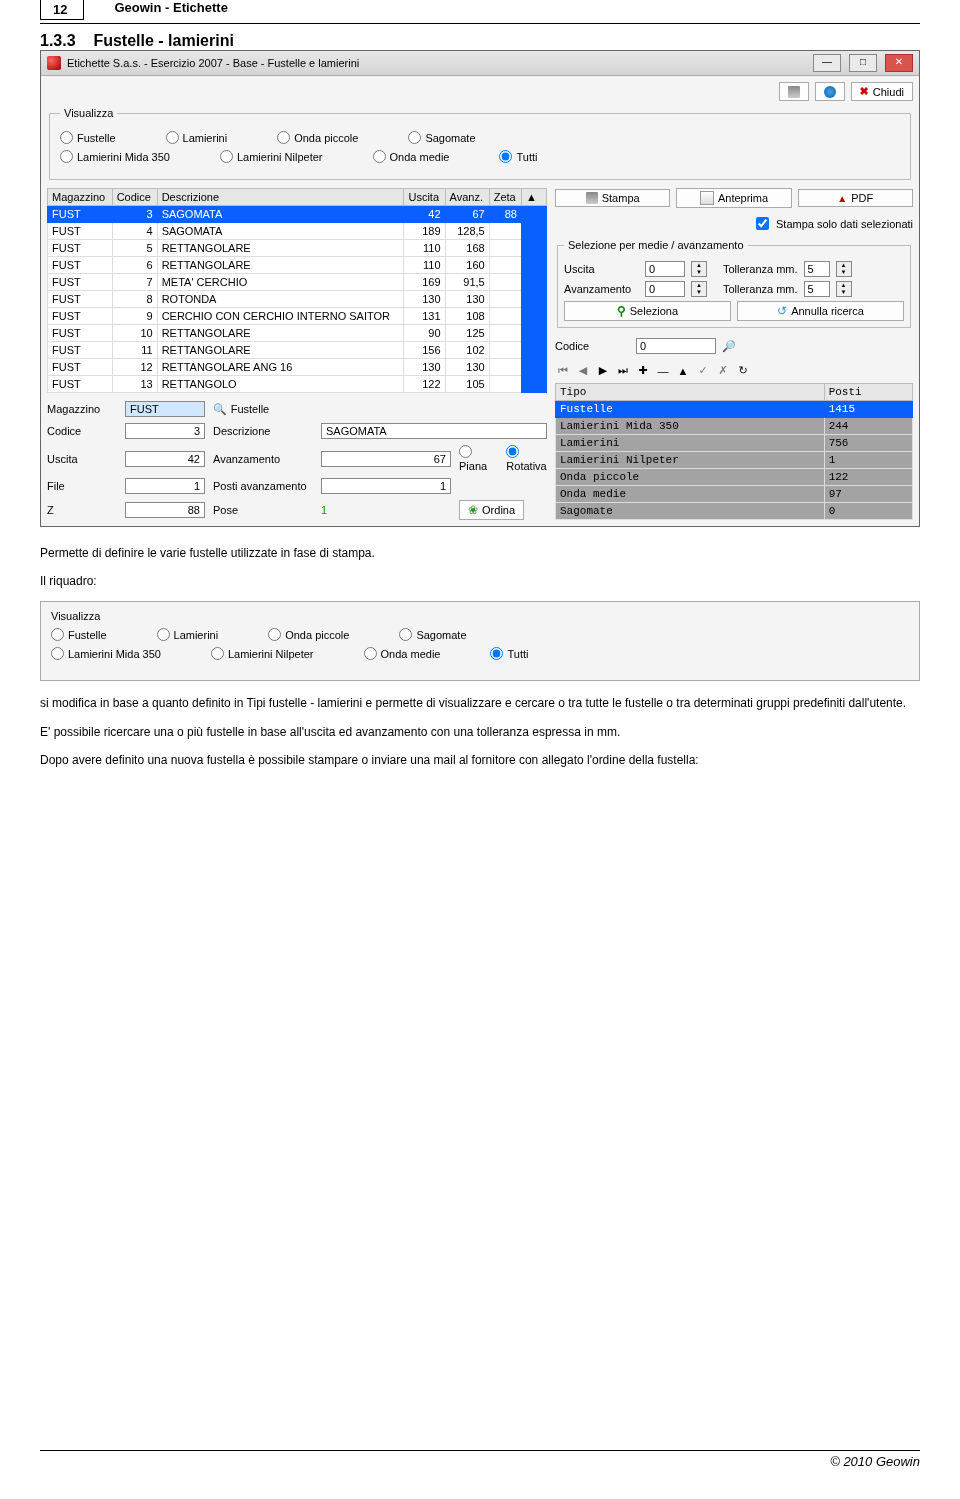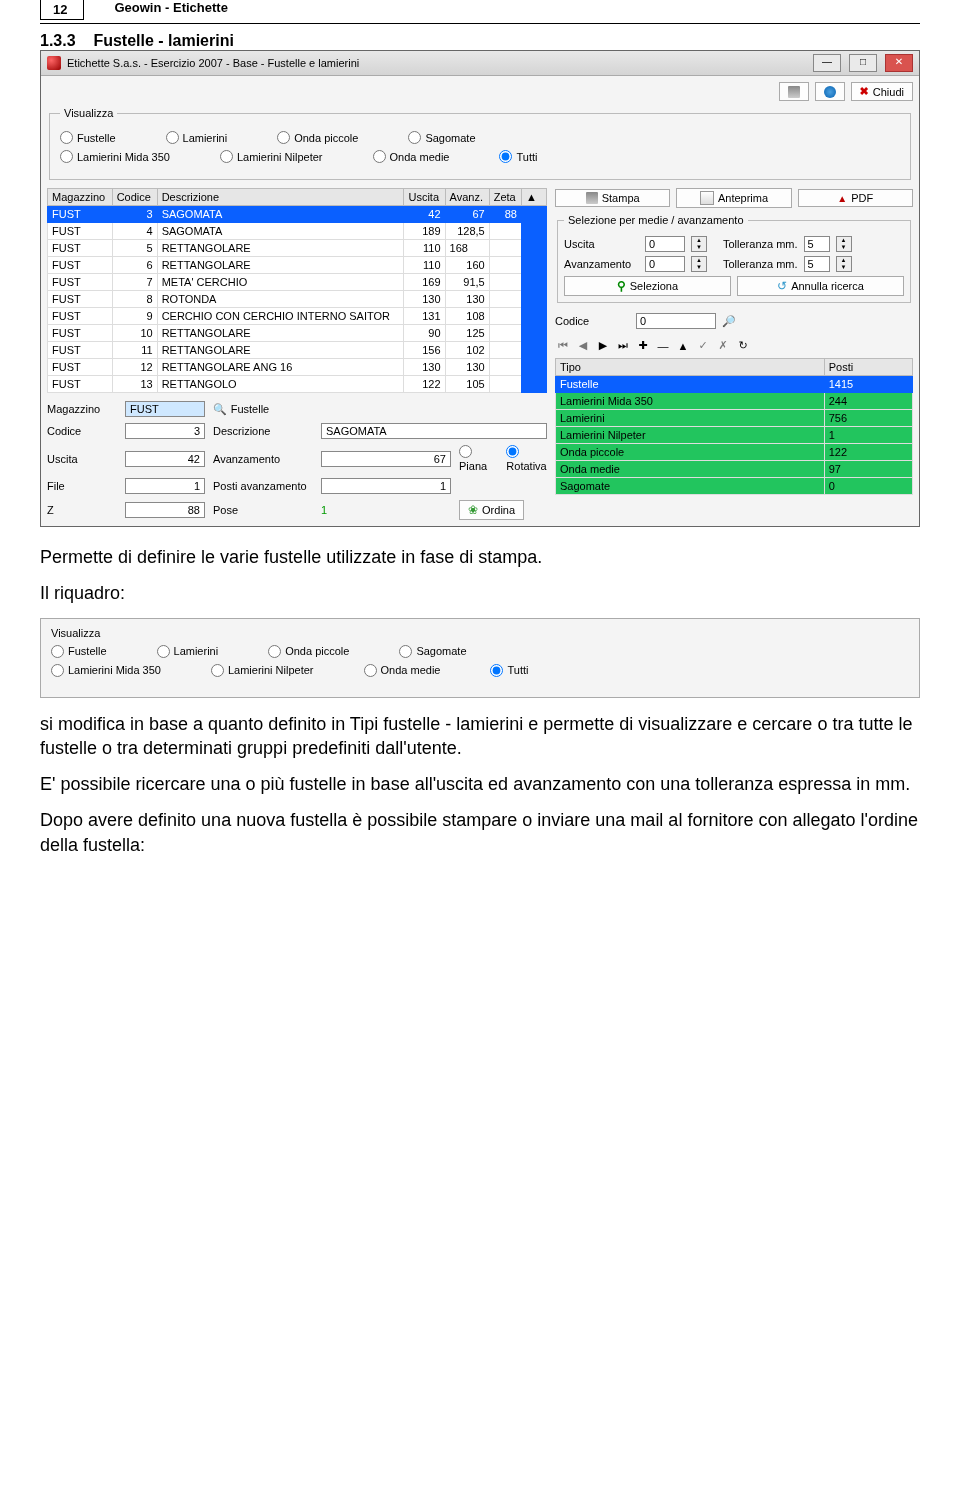--- a/index.html
+++ b/index.html
@@ -150,22 +150,23 @@
   .spinner { width: 14px; height: 14px; display: inline-flex; flex-direction: column; border:1px solid #888; }
   .spinner span { flex:1; font-size:6px; text-align:center; line-height:6px; background:#eee; }
 
   .nav-toolbar { display: flex; gap: 4px; align-items: center; }
   .nav-toolbar span { width: 16px; text-align: center; color:#777; cursor:pointer; }
   .nav-toolbar span.active { color:#000; }
 
   table.types {
     width: 100%;
     border-collapse: collapse;
-    background: #22c55e;
+    background: #a3a3a3;
     font-size: 11px;
+    font-family: Liberation Mono, monospace;
   }
   table.types th {
     background: #e6e6e6;
     border: 1px solid #bbb;
     padding: 2px 4px;
     text-align: left;
     font-weight: normal;
   }
   table.types td { border: 1px solid #ddd; padding: 2px 4px; }
   table.types tr.selected td { background: #0a60ff; color: #fff; border-color: #0a60ff; }
@@ -179,21 +180,21 @@
     font-size: 11px;
   }
   .detail-box .val { border: 1px solid #888; background:#fff; padding: 1px 4px; height: 16px; box-sizing: border-box; text-align: right; }
   .detail-box .val.left { text-align: left; }
   .detail-box .val.hl { background:#cfe8ff; }
   .inline-radios { display:flex; gap:16px; align-items:center; }
   .detail-box .green { color:#090; }
   .detail-box .ordina-btn { display:flex; align-items:center; gap:4px; border:1px solid #aaa; padding:2px 8px; background:#fdfdfd; width:fit-content; }
 
   .body-text {
-    font-size: 18px;
+    font-size: 12px;
     line-height: 1.35;
     margin: 12px 0;
   }
 
   .screenshot-small {
     border: 1px solid #aaa;
     background: #f4f4f4;
     font-family: Tahoma, sans-serif;
     font-size: 11px;
     padding: 8px 10px 14px 10px;
@@ -320,21 +321,21 @@
                   <td>SAGOMATA</td>
                   <td style="text-align: right;">189</td>
                   <td style="text-align: right;">128,5</td>
                   <td style="text-align: right;"></td>
                 </tr>
                 <tr>
                   <td>FUST</td>
                   <td style="text-align: right;">5</td>
                   <td>RETTANGOLARE</td>
                   <td style="text-align: right;">110</td>
-                  <td style="">168</td>
+                  <td style="text-align: right;">168</td>
                   <td style="text-align: right;"></td>
                 </tr>
                 <tr>
                   <td>FUST</td>
                   <td style="text-align: right;">6</td>
                   <td>RETTANGOLARE</td>
                   <td style="text-align: right;">110</td>
                   <td style="text-align: right;">160</td>
                   <td style="text-align: right;"></td>
                 </tr>
@@ -445,20 +446,24 @@
                 <span>Stampa</span>
               </span>
             <span class="btn">
                 <span class="ico ico-preview"></span>
                 <span>Anteprima</span>
               </span>
             <span class="btn">
                 <span class="ico-pdf">▲</span>
                 <span>PDF</span>
               </span>
+          </div>
+          <div class="chk-row">
+            <input type="checkbox" checked="" style="">
+            <span>Stampa solo dati selezionati</span>
           </div>
           <fieldset class="sel">
             <legend>Selezione per medie / avanzamento</legend>
             <div class="form-row">
               <label>Uscita</label>
               <input class="txt" style="width: 40px;" value="0">
               <span class="spinner">
                   <span>▲</span>
                   <span>▼</span>
                 </span>
@@ -595,13 +600,14 @@
           <input type="radio" name="v2" checked="" style="">
           <span>Tutti</span>
         </label>
     </div>
   </div>
 
   <p class="body-text">si modifica in base a quanto definito in Tipi fustelle - lamierini e permette di visualizzare e cercare o tra tutte le fustelle o tra determinati gruppi predefiniti dall'utente.</p>
   <p class="body-text">E' possibile ricercare una o più fustelle in base all'uscita ed avanzamento con una tolleranza espressa in mm.</p>
   <p class="body-text">Dopo avere definito una nuova fustella è possibile stampare o inviare una mail al fornitore con allegato l'ordine della fustella:</p>
 
+  <div class="footer">© 2010 Geowin</div>
 </div>
 
 </body></html>

